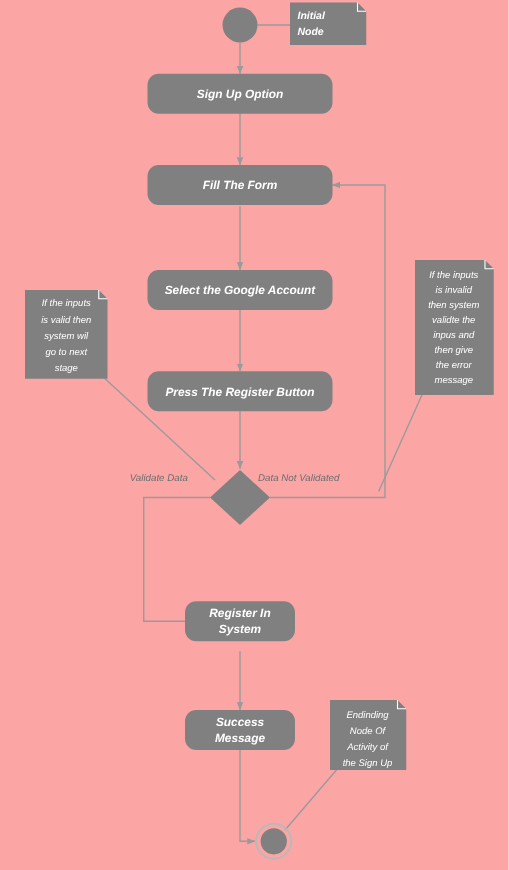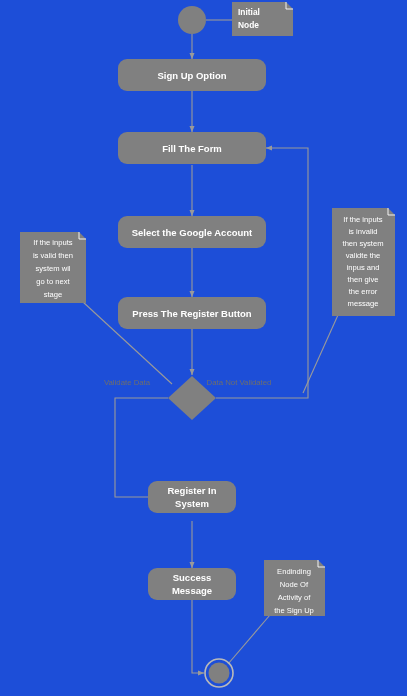--- a/index.html
+++ b/index.html
@@ -11,21 +11,22 @@
   body {
     width: 407px;
     height: 696px;
     font-family: "Liberation Sans", sans-serif;
     overflow: hidden;
   }
   #canvas {
     position: relative;
     width: 407px;
     height: 696px;
-    background: #1d4ed8;
+    background: #fca5a5;
+    font-style: italic;
   }
   svg.diagram-layer {
     position: absolute;
     left: 0;
     top: 0;
     width: 407px;
     height: 696px;
   }
   .node-text {
     fill: #ffffff;

